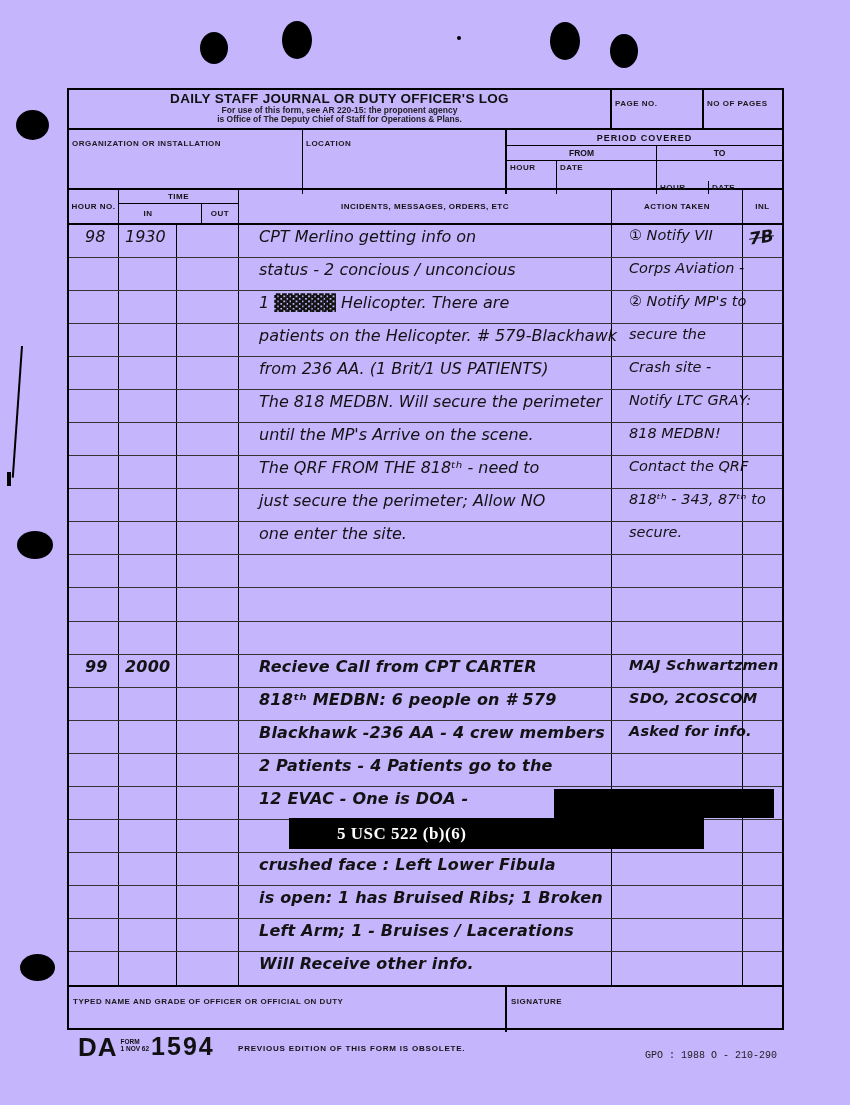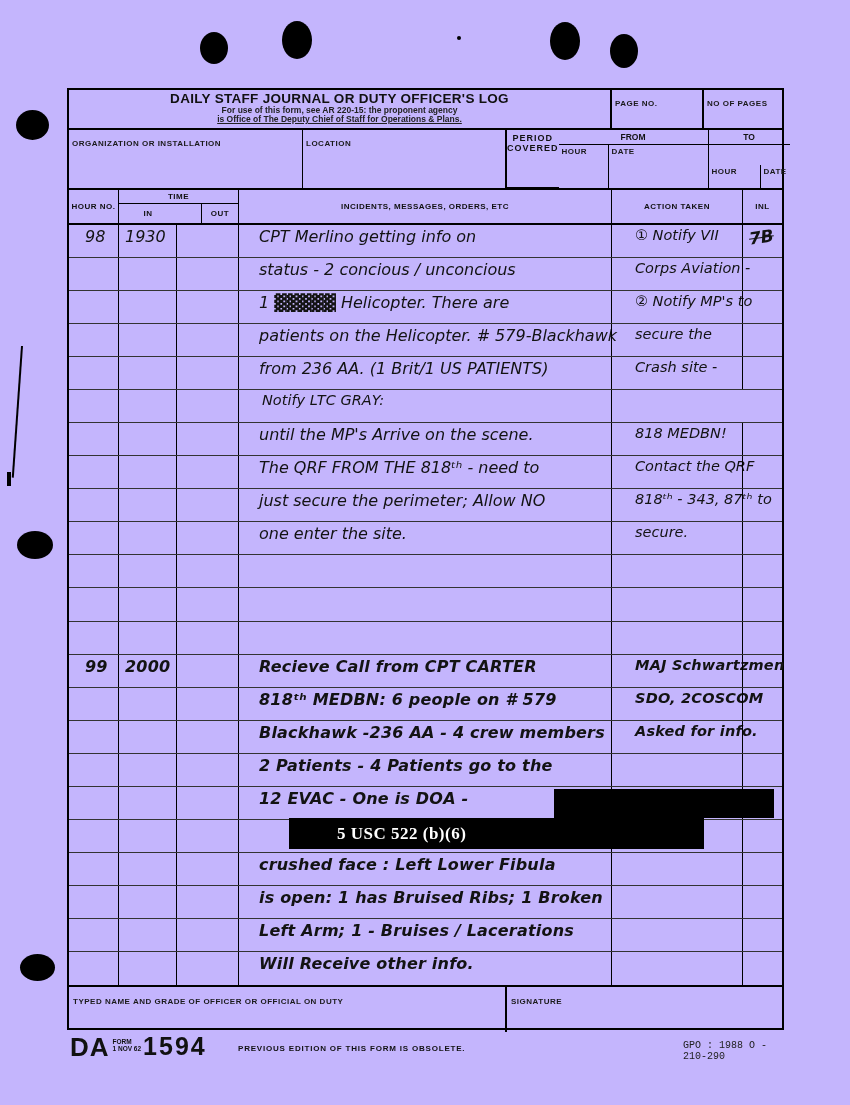--- a/index.html
+++ b/index.html
@@ -11,25 +11,25 @@
   .tick{position:absolute;width:4px;background:#000;}
   
   .form{position:absolute;left:67px;top:88px;width:717px;height:942px;border:2px solid #000;box-sizing:border-box;}
   .form *{box-sizing:border-box;}
   .lbl{font-size:8px;font-weight:bold;letter-spacing:.5px;color:#1a1a1a;}
   
   .row-title{display:grid;grid-template-columns:541px 92px 1fr;height:40px;border-bottom:2px solid #000;}
   .title-block{text-align:center;padding-top:2px;line-height:1.05;}
   .title{font-size:13.5px;font-weight:bold;letter-spacing:.3px;}
   .sub{font-size:8.5px;font-weight:bold;color:#222;}
-  .sub.u{text-decoration:underline;}
+  .sub.u{}
   .cell{border-left:2px solid #000;padding:2px 3px;}
   
   .row-org{display:grid;grid-template-columns:233px 203px 1fr;height:60px;border-bottom:2px solid #000;}
-  .period{display:flex;}
+  .period{display:flex;flex-direction:column;}
   .period-title{text-align:center;font-size:9px;font-weight:bold;letter-spacing:1px;padding:3px 0 2px;border-bottom:1.5px solid #000;}
   .fromto{display:grid;grid-template-columns:149px 1fr;flex:1;}
   .ft{display:flex;flex-direction:column;}
   .ft + .ft{border-left:1.5px solid #000;gap:20px;}
   .ft-label{text-align:center;font-size:8.5px;font-weight:bold;border-bottom:1.5px solid #000;padding:2px 0;}
   .hd{display:grid;flex:1;}
   .hd.from{grid-template-columns:49px 1fr;}
   .hd.to{grid-template-columns:51px 1fr;}
   .hd div{padding:2px 3px;}
   .hd div + div{border-left:1.5px solid #000;}
@@ -44,39 +44,39 @@
   .th-time .t-sub div + div{border-left:1.5px solid #000;}
   
   .tbody{display:grid;grid-template-rows:repeat(23,1fr);height:762px;border-bottom:2px solid #000;}
   .trow{display:grid;grid-template-columns:49px 58px 62px 373px 131px 1fr;border-bottom:1px solid #333;}
   .trow:last-child{border-bottom:none;}
   .c{border-left:1.5px solid #000;overflow:visible;white-space:nowrap;padding:3px 2px 0 6px;}
   .c:first-child{border-left:none;}
   .hw{font-family:"DejaVu Sans", sans-serif;font-style:italic;font-size:16px;color:#131313;line-height:1.1;}
   .c-item{padding-left:16px;}
   .c-inc{padding-left:20px;}
-  .c-act{font-size:14.5px;padding-left:23px;}
+  .c-act{font-size:14.5px;padding-left:17px;}
   .c-inl{font-size:13px;}
   .heavy .hw, .trow.heavy .c{font-weight:bold;letter-spacing:.2px;}
   .inl-scribble{text-decoration:line-through;font-weight:bold;font-size:17px;display:inline-block;transform:rotate(-8deg);}
   
   .row-foot{display:grid;grid-template-columns:436px 1fr;height:45px;}
   .row-foot div{padding:3px 4px;}
   .row-foot div + div{border-left:2px solid #000;}
   
   .redact{position:absolute;background:#000;margin-left:36px;}
   .redact-stamp{display:flex;align-items:center;color:#fff;font-family:"Liberation Serif", serif;font-weight:bold;font-size:17px;padding-left:48px;letter-spacing:.5px;}
   
   .bottom-line{position:absolute;left:70px;top:1032px;width:720px;height:40px;}
-  .da-group{position:absolute;left:0;top:0;display:flex;align-items:flex-start;}
+  .da-group{position:absolute;left:8px;top:0;display:flex;align-items:flex-start;}
   .da-big{font-size:26px;font-weight:bold;letter-spacing:1px;}
   .form-small{display:flex;flex-direction:column;font-size:6.5px;font-weight:bold;line-height:1.1;margin:6px 2px 0 3px;}
   .num-big{font-size:25px;font-weight:bold;letter-spacing:2px;}
   .obsolete{position:absolute;left:168px;top:12px;font-size:8px;font-weight:bold;letter-spacing:.8px;}
-  .gpo{position:absolute;left:575px;top:8px;font-family:"Liberation Mono", monospace;font-size:10px;color:#222;margin-left:38px;}
+  .gpo{position:absolute;left:575px;top:18px;font-family:"Liberation Mono", monospace;font-size:10px;color:#222;}
 </style>
 </head>
 <body>
 
 <div class="page">
 
   <div class="dot" style="left:200px;top:32px;width:28px;height:32px;"></div>
   <div class="dot" style="left:282px;top:21px;width:30px;height:38px;"></div>
   <div class="dot" style="left:550px;top:22px;width:30px;height:38px;"></div>
   <div class="dot" style="left:610px;top:34px;width:28px;height:34px;"></div>
@@ -183,20 +183,21 @@
           <div class="c c-in hw"></div>
           <div class="c c-out hw"></div>
           <div class="c c-inc hw">from 236 AA. (1 Brit/1 US PATIENTS)</div>
           <div class="c c-act hw">Crash site -</div>
           <div class="c c-inl hw"></div>
         </div>
         <div class="trow">
           <div class="c c-item hw"></div>
           <div class="c c-in hw"></div>
           <div class="c c-out hw"></div>
+          <div class="c c-inc hw">The 818 MEDBN. Will secure the perimeter</div>
           <div class="c c-act hw">Notify LTC GRAY:</div>
           <div class="c c-inl hw"></div>
         </div>
         <div class="trow">
           <div class="c c-item hw"></div>
           <div class="c c-in hw"></div>
           <div class="c c-out hw"></div>
           <div class="c c-inc hw">until the MP's Arrive on the scene.</div>
           <div class="c c-act hw">818 MEDBN!</div>
           <div class="c c-inl hw"></div>

